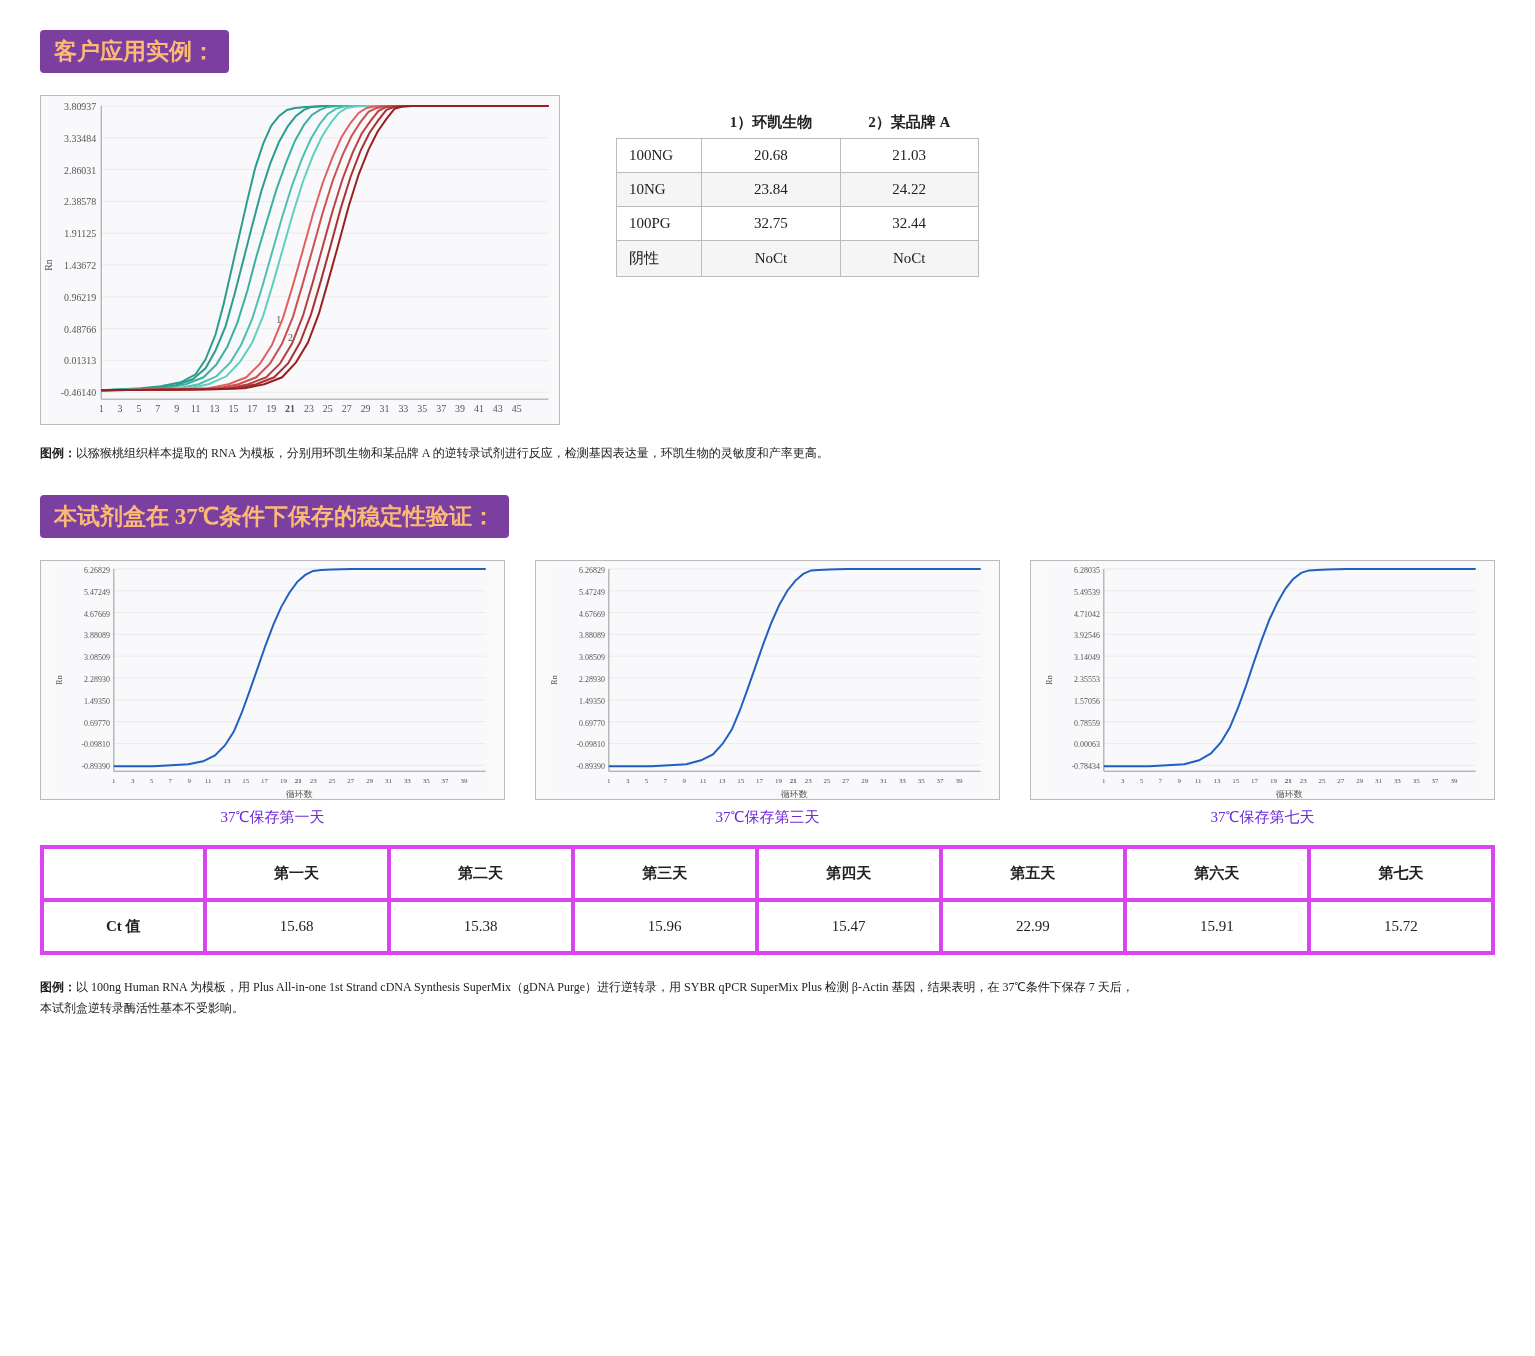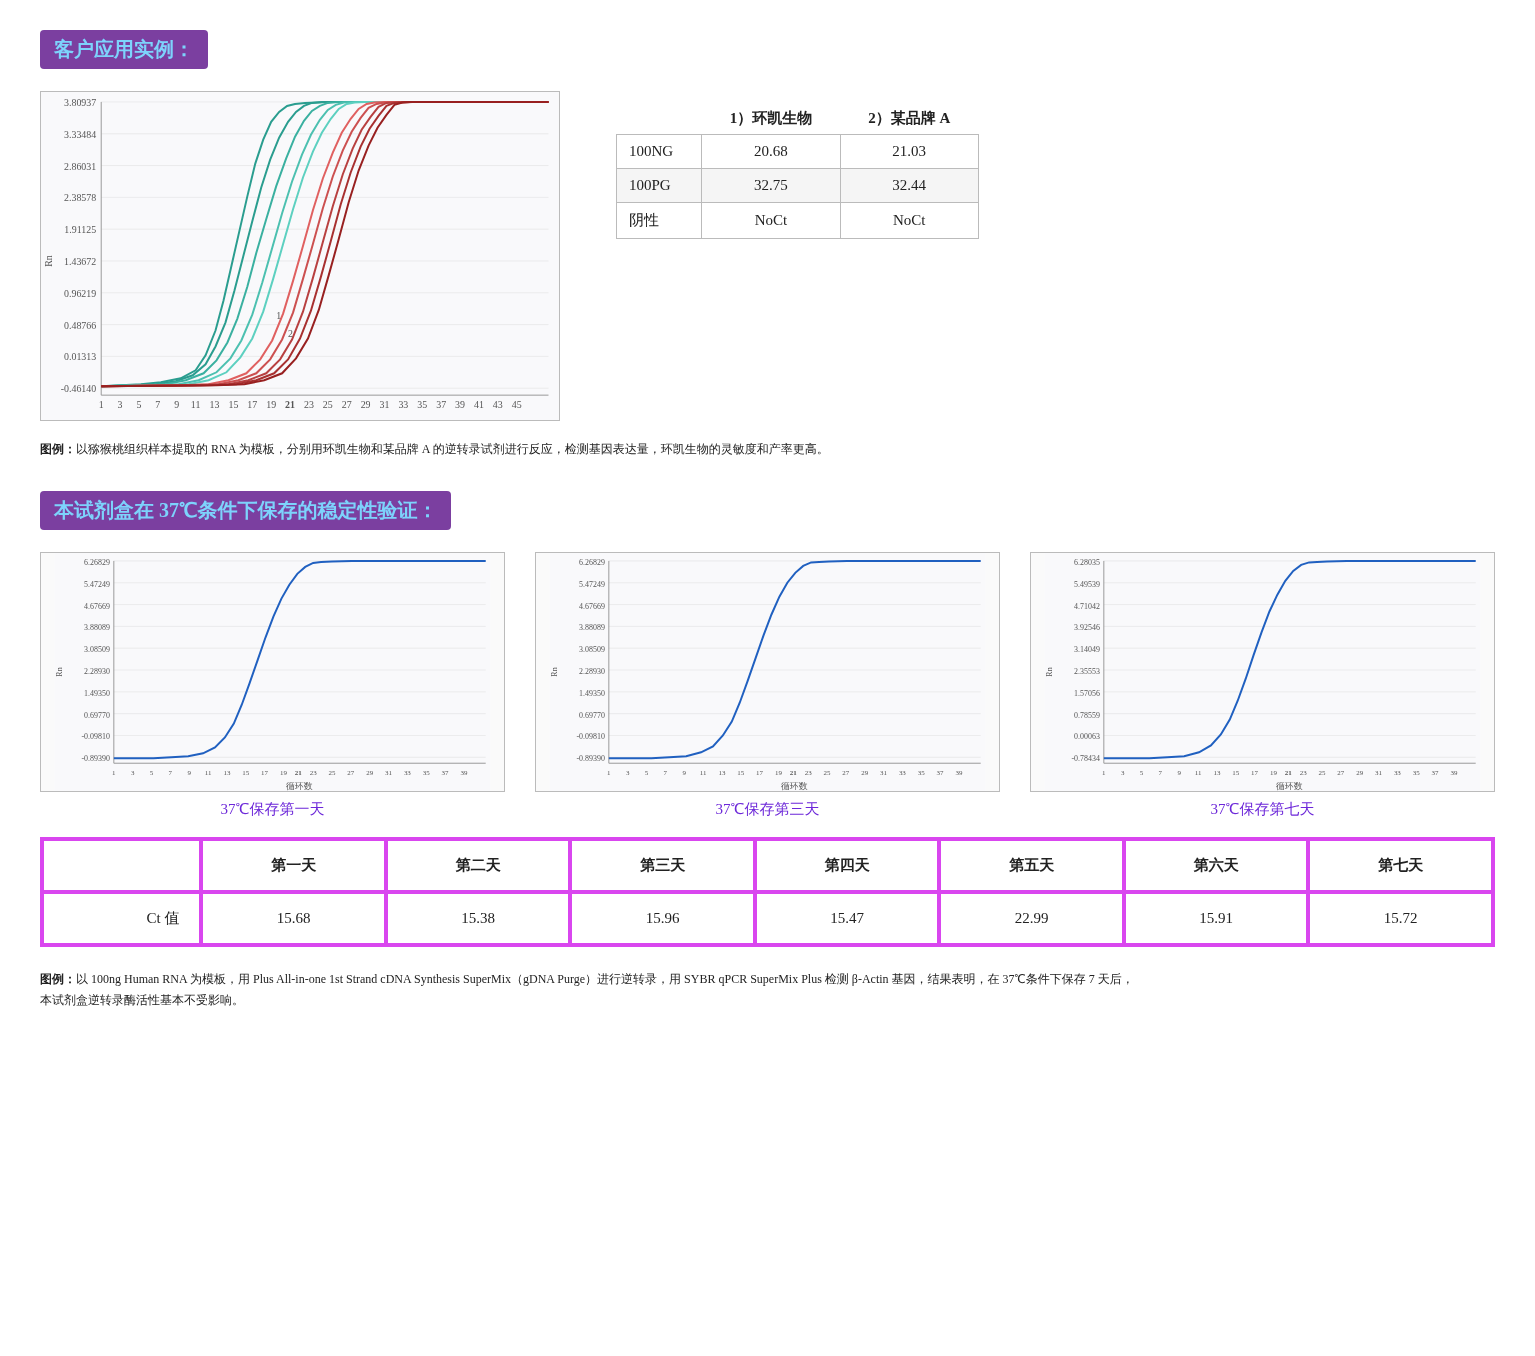--- a/index.html
+++ b/index.html
@@ -8,22 +8,22 @@
       background: #fff;
       color: #222;
       font-size: 15px;
       padding: 30px 40px;
       max-width: 1535px;
     }
 
     .section-header {
       display: inline-block;
       background: #7b3fa0;
-      color: #7dd3fc;
-      font-size: 20px;
+      color: #fdba74;
+      font-size: 23px;
       font-weight: bold;
       padding: 6px 14px;
       border-radius: 4px;
       margin-bottom: 22px;
     }
 
     .top-section {
       display: flex;
       gap: 56px;
       align-items: flex-start;
@@ -112,21 +112,21 @@
       width: 100%;
       margin: 18px 0 22px 0;
       font-size: 15px;
     }
     .stability-table th, .stability-table td {
       border: 4px solid #d946ef;
       padding: 15px 20px;
       text-align: center;
     }
     .stability-table thead th { font-weight: bold; }
-    .stability-table tbody td:first-child { font-weight: normal; text-align: right; }
+    .stability-table tbody td:first-child { font-weight: bold; text-align: center; }
 
     .axis-label {
       font-size: 10px;
       fill: #555;
     }
     .grid-line { stroke: #ddd; stroke-width: 0.5; }
   </style>
 </head>
 <body>
 
@@ -226,20 +226,25 @@
           <th></th>
           <th>1）环凯生物</th>
           <th>2）某品牌 A</th>
         </tr>
       </thead>
       <tbody id="comparison-tbody">
       <tr>
             <td>100NG</td>
             <td>20.68</td>
             <td>21.03</td>
+          </tr>
+          <tr>
+            <td>10NG</td>
+            <td>23.84</td>
+            <td>24.22</td>
           </tr>
           <tr>
             <td>100PG</td>
             <td>32.75</td>
             <td>32.44</td>
           </tr>
           <tr>
             <td>阴性</td>
             <td>NoCt</td>
             <td>NoCt</td>

